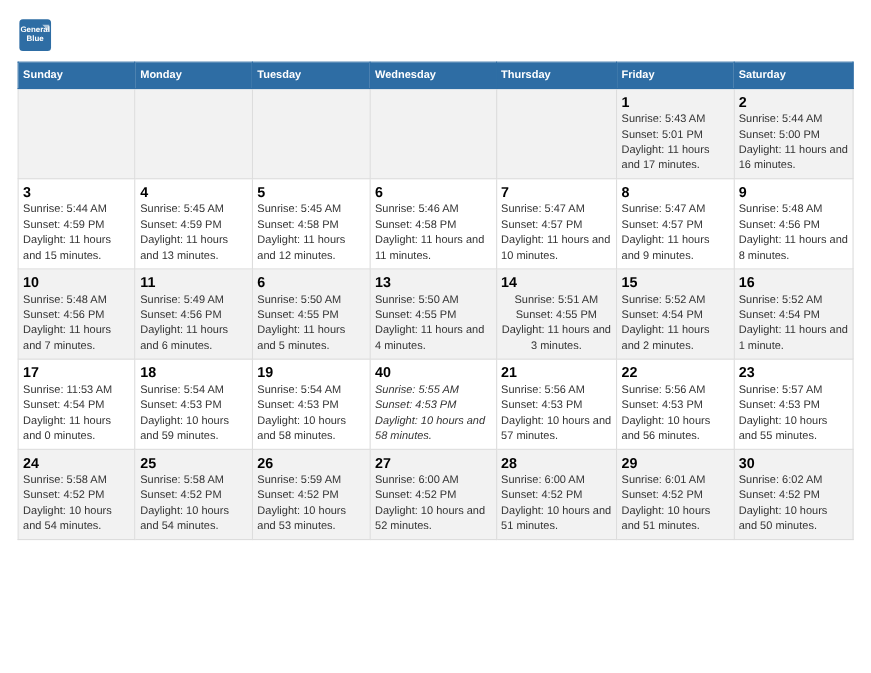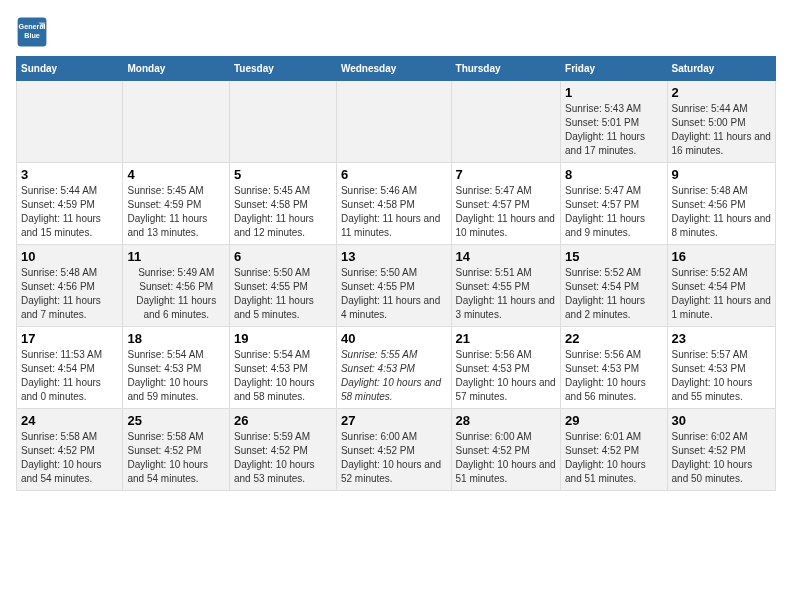--- a/index.html
+++ b/index.html
@@ -180,39 +180,39 @@
       </tr>
       <tr>
         <td>
           <span class="day-num">10</span>
           <div class="day-info" style="white-space: pre-line;">Sunrise: 5:48 AM
 Sunset: 4:56 PM
 Daylight: 11 hours and 7 minutes.</div>
         </td>
         <td>
           <span class="day-num">11</span>
-          <div class="day-info" style="white-space: pre-line; text-align: center;">Sunrise: 5:49 AM
+          <div class="day-info" style="white-space: pre-line;">Sunrise: 5:49 AM
 Sunset: 4:56 PM
 Daylight: 11 hours and 6 minutes.</div>
         </td>
         <td>
           <span class="day-num">6</span>
           <div class="day-info" style="white-space: pre-line;">Sunrise: 5:50 AM
 Sunset: 4:55 PM
 Daylight: 11 hours and 5 minutes.</div>
         </td>
         <td>
           <span class="day-num">13</span>
           <div class="day-info" style="white-space: pre-line;">Sunrise: 5:50 AM
 Sunset: 4:55 PM
 Daylight: 11 hours and 4 minutes.</div>
         </td>
         <td>
           <span class="day-num">14</span>
-          <div class="day-info" style="white-space: pre-line;">Sunrise: 5:51 AM
+          <div class="day-info" style="white-space: pre-line; text-align: center;">Sunrise: 5:51 AM
 Sunset: 4:55 PM
 Daylight: 11 hours and 3 minutes.</div>
         </td>
         <td>
           <span class="day-num">15</span>
           <div class="day-info" style="white-space: pre-line;">Sunrise: 5:52 AM
 Sunset: 4:54 PM
 Daylight: 11 hours and 2 minutes.</div>
         </td>
         <td>

